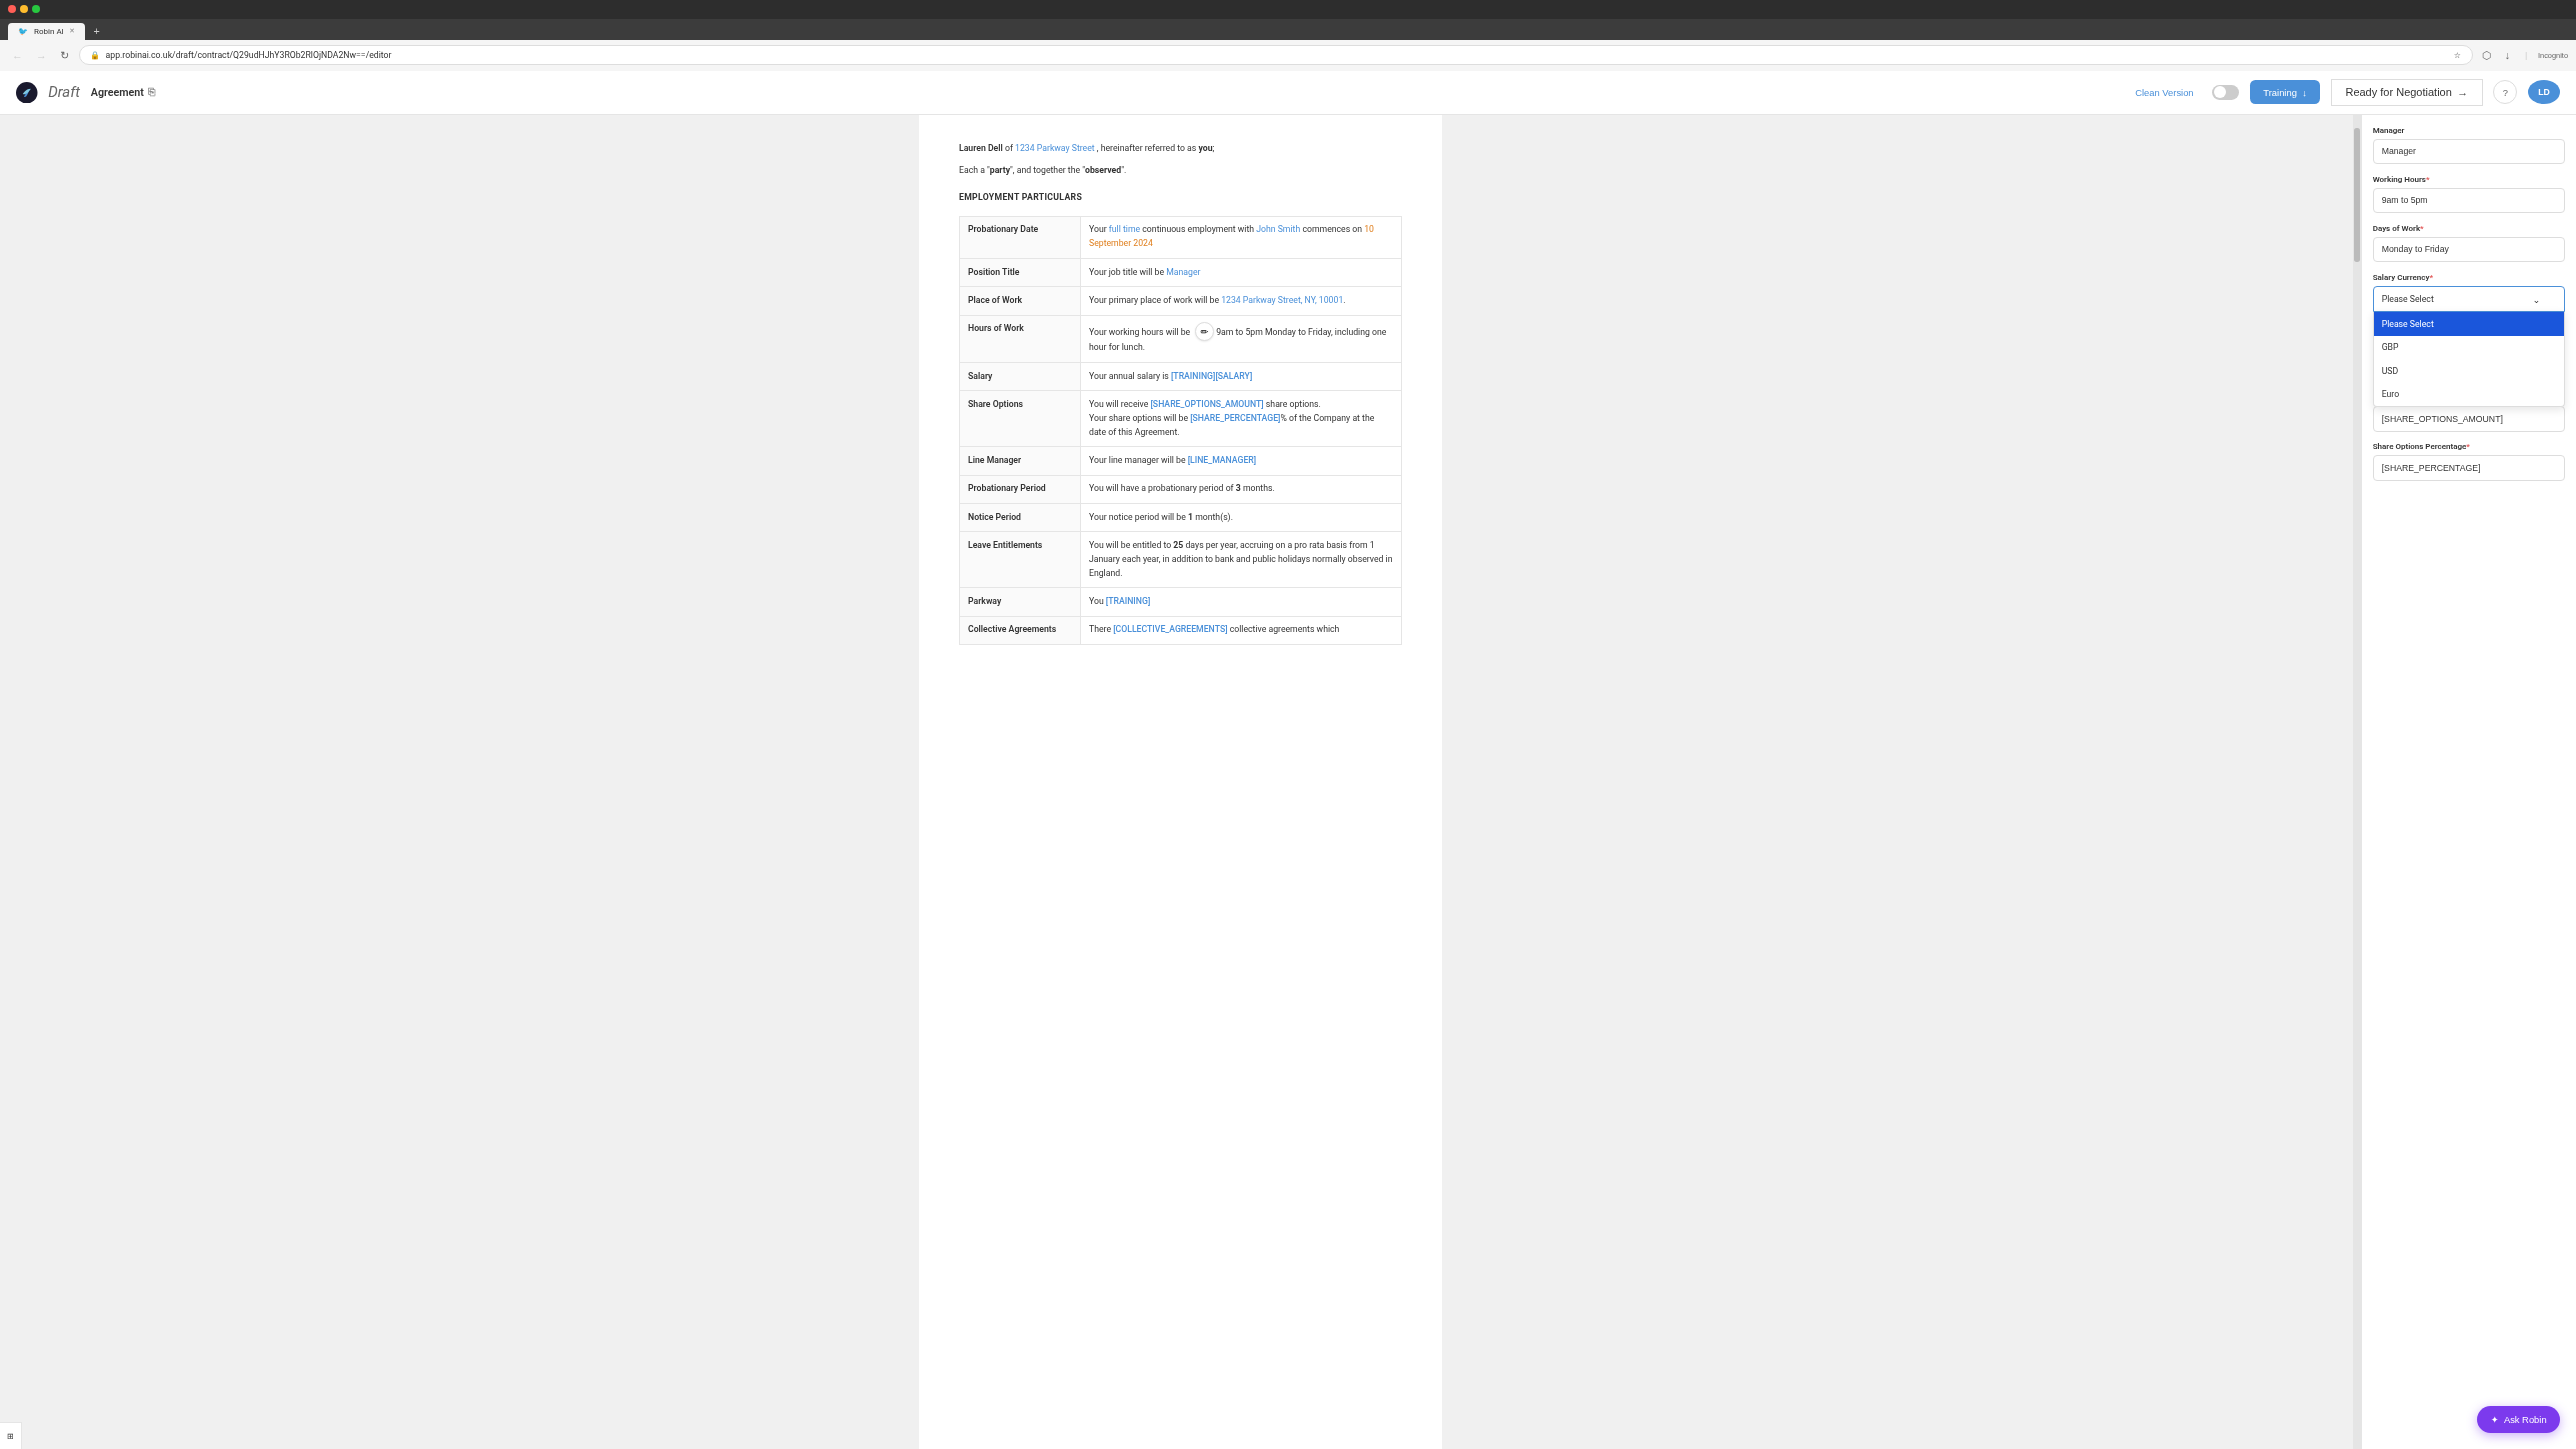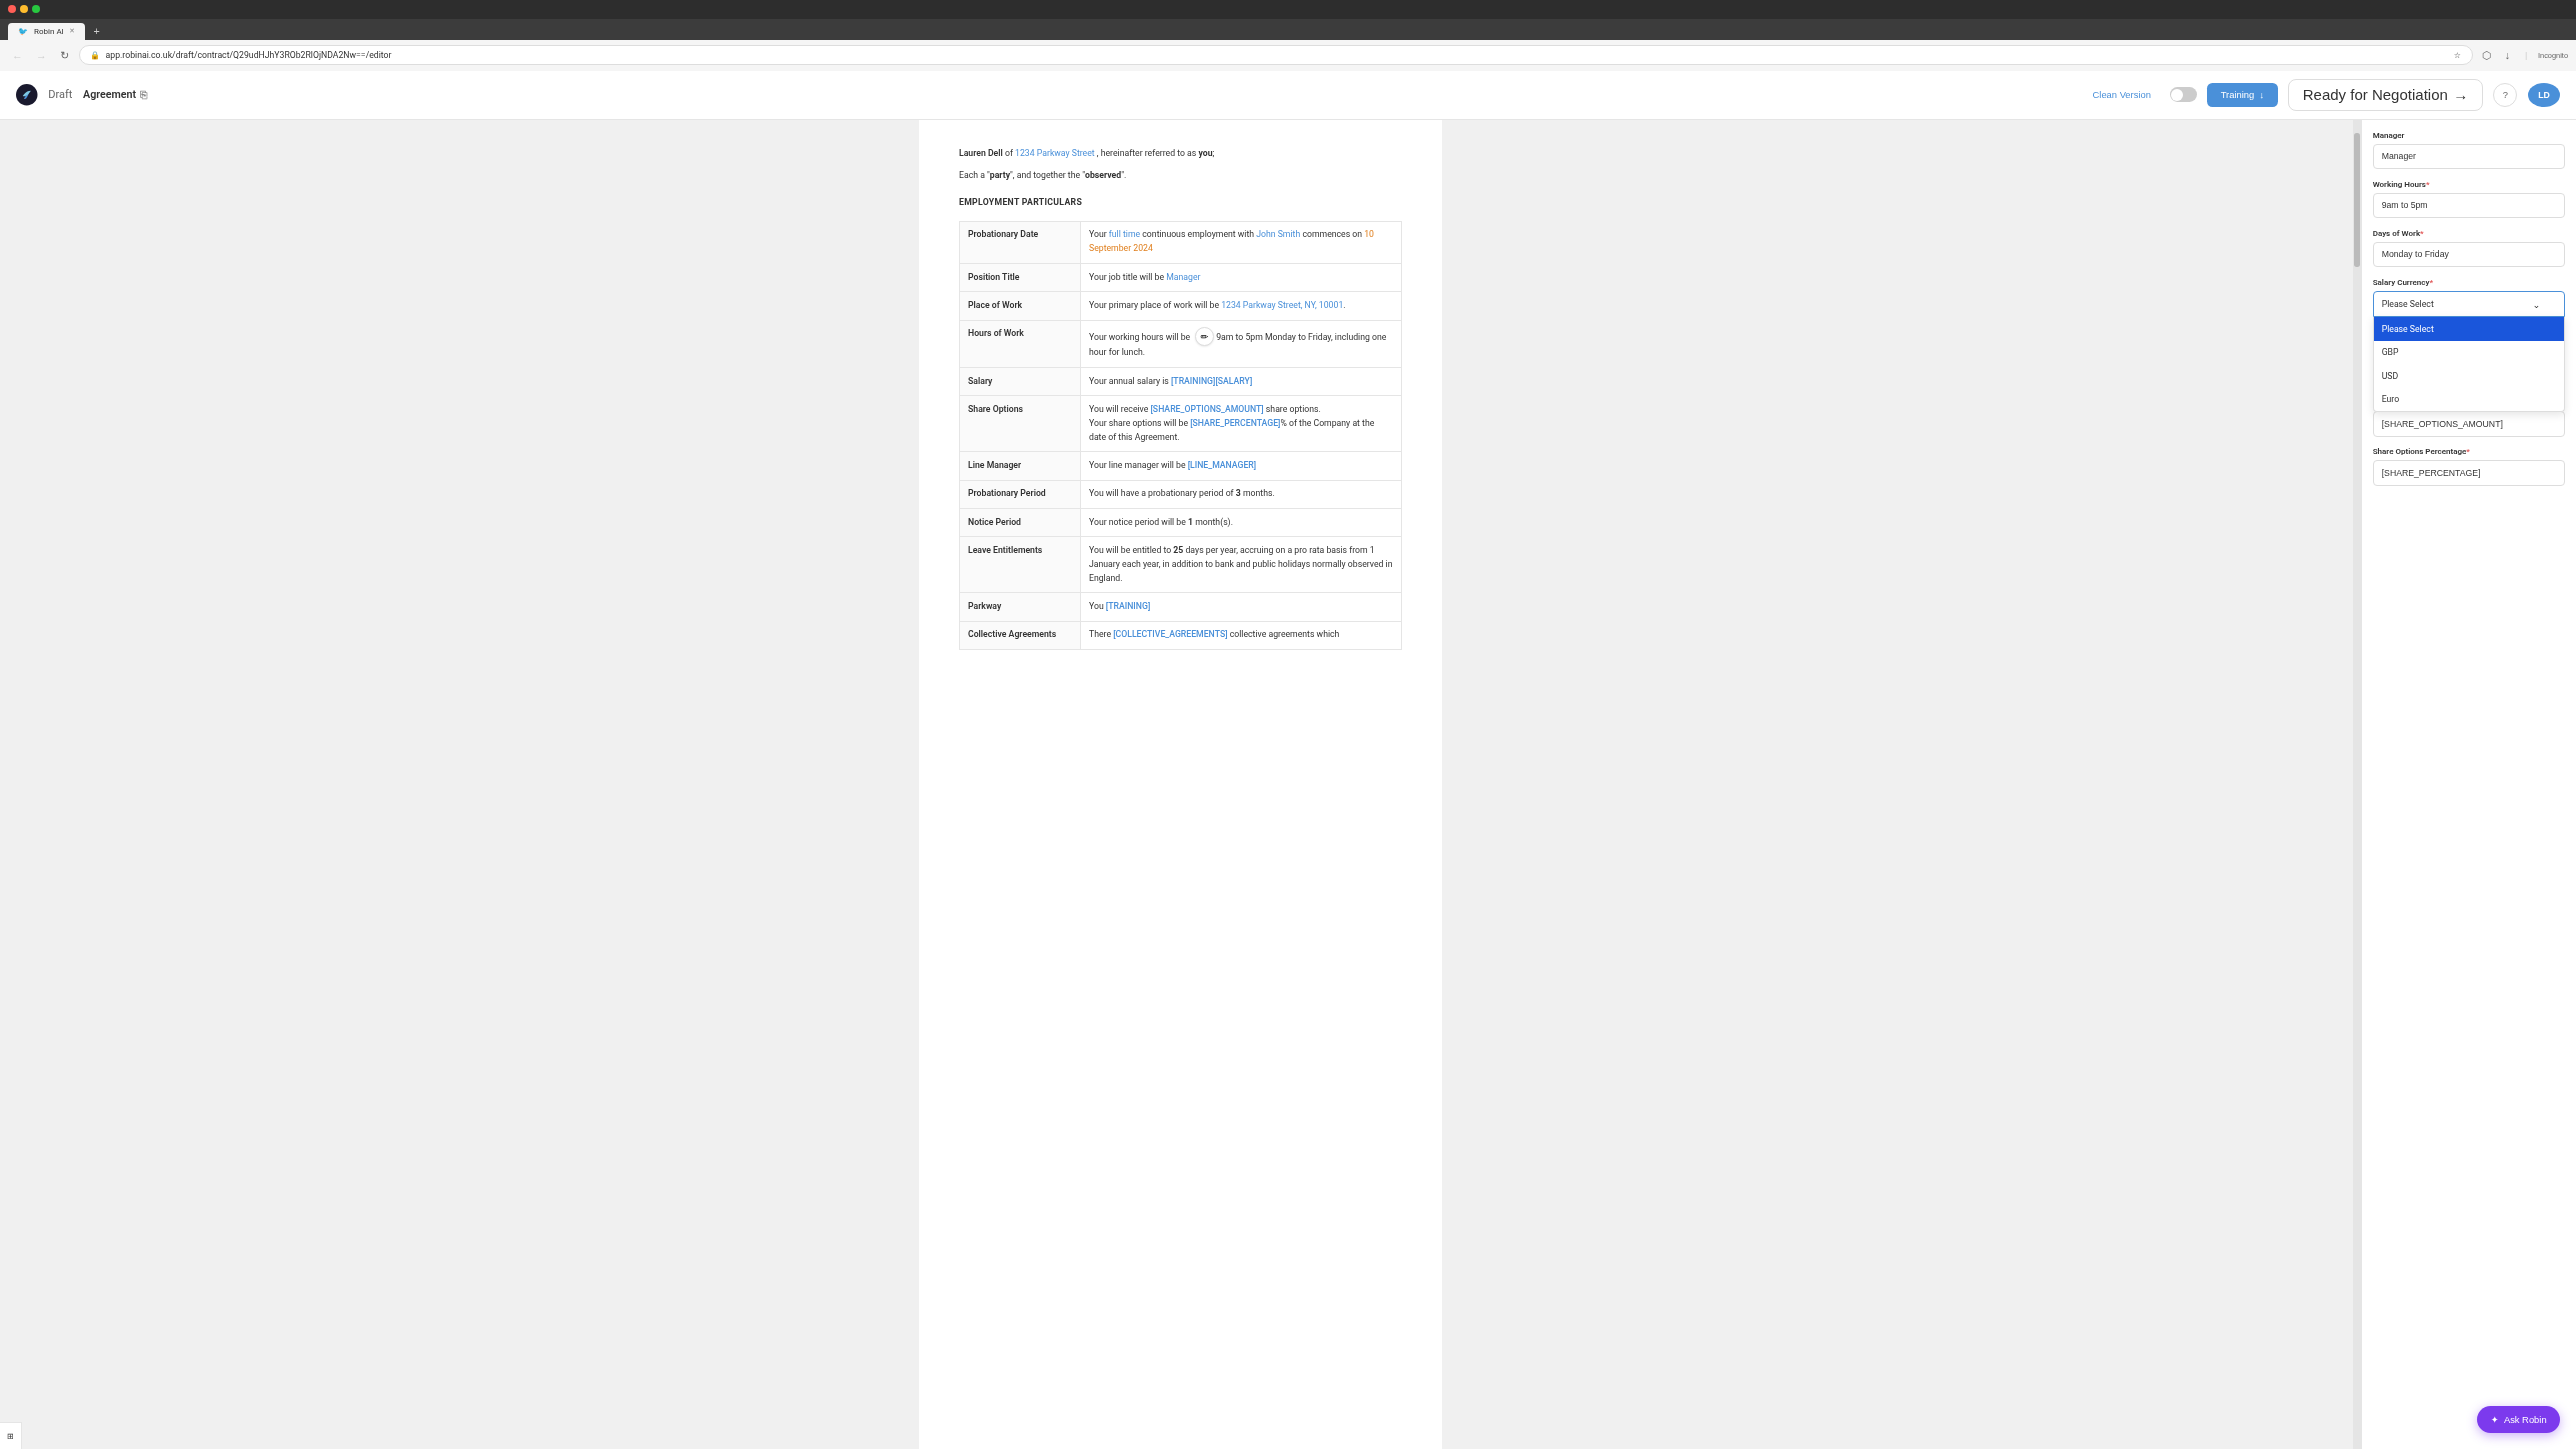--- a/index.html
+++ b/index.html
@@ -113,23 +113,24 @@
       padding: 8px 16px;
       display: flex;
       align-items: center;
       gap: 10.7px;
     }
     .app-logo {
       width: 21.5px;
       height: 21.5px;
     }
     .draft-label {
-      font-size: 11px;
+      font-size: 15px;
       color: #666;
       font-weight: 400;
+      font-style: italic;
     }
     .doc-title {
       font-size: 10.7px;
       font-weight: 600;
       color: #333;
       display: flex;
       align-items: center;
       gap: 4px;
     }
     .header-spacer { flex: 1; }
@@ -172,22 +173,22 @@
       cursor: pointer;
       display: flex;
       align-items: center;
       gap: 5.4px;
     }
     .ready-btn {
       background: #fff;
       color: #333;
       border: 0.7px solid #ddd;
       padding: 6.7px 13.4px;
-      border-radius: 8px;
-      font-size: 15px;
+      border-radius: 0;
+      font-size: 11px;
       cursor: pointer;
       display: flex;
       align-items: center;
       gap: 5.4px;
     }
     .help-btn {
       width: 24px;
       height: 24px;
       border-radius: 50%;
       border: 0.7px solid #ddd;

